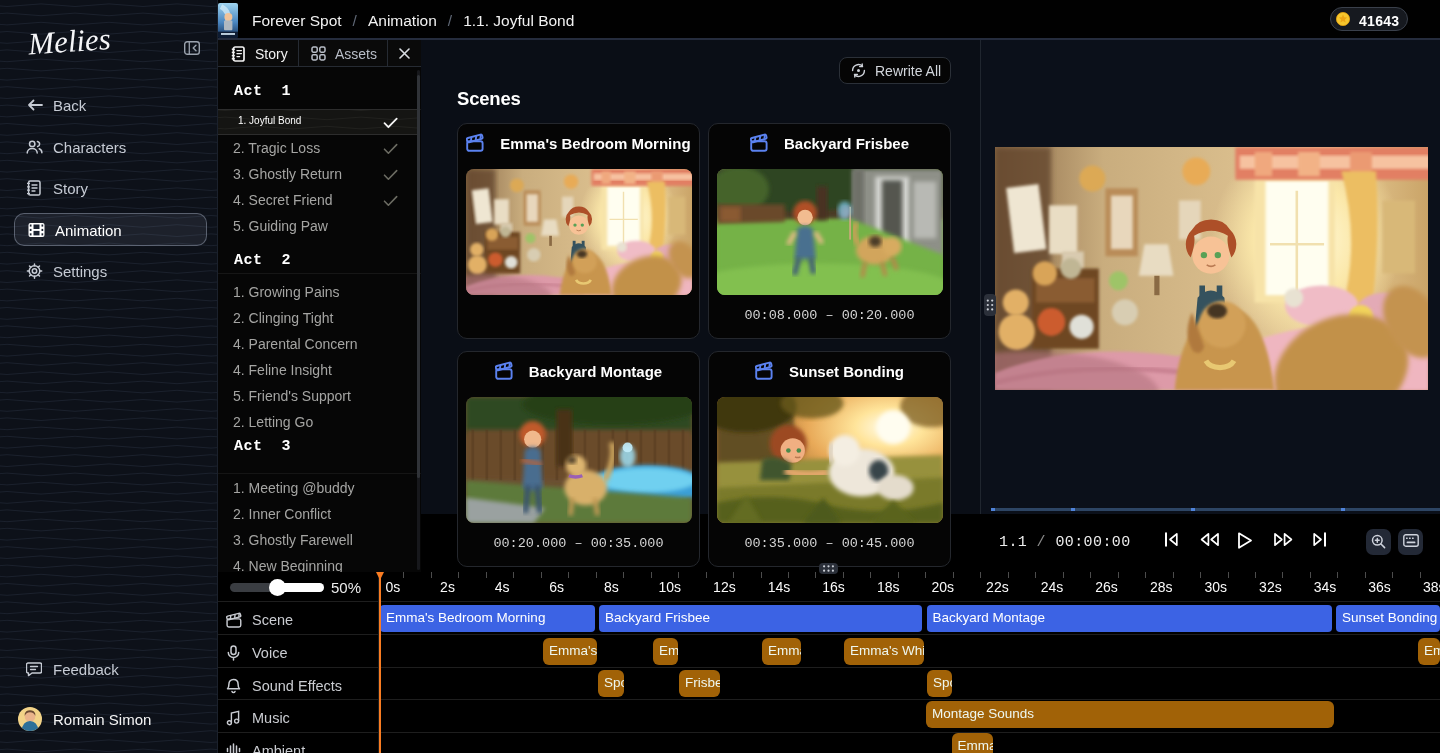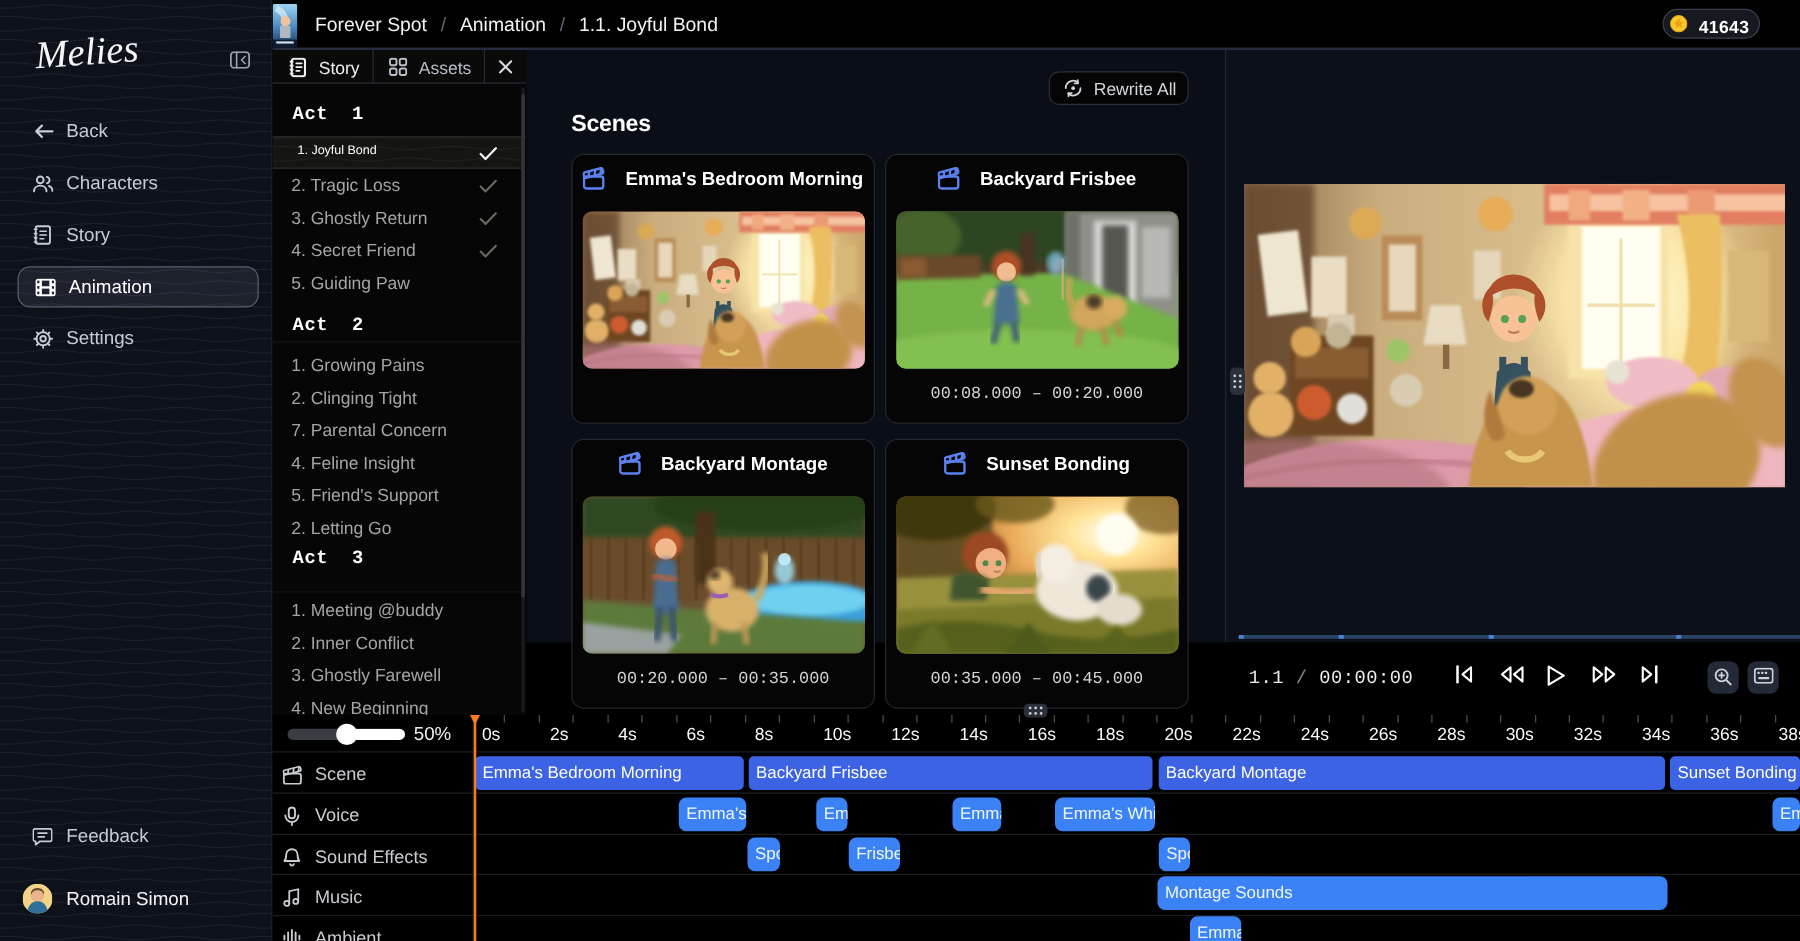--- a/index.html
+++ b/index.html
@@ -23,21 +23,21 @@
 .seekmark{position:absolute;top:0;width:4px;height:3px;background:#4e82d8}
 .cbtn{position:absolute;top:15px;width:25px;height:26px;background:#232936;border-radius:7px;text-align:center}
 .cbtn svg{margin-top:5px}
 .trow{position:absolute;left:0;width:1222px;border-top:1px solid #1e1e1e}
 .tlabel{position:absolute;left:34px;font-size:14.5px;color:#caccd1}
 .ticon{position:absolute;left:8px;line-height:0}
 .rlab{position:absolute;top:7px;font-size:14px;color:#fafafa}
 .rtick{position:absolute;top:0;width:1px;height:6px;background:#4c4c4c}
 .clip{position:absolute;height:27px;color:#fff;font-size:13.5px;overflow:hidden;white-space:nowrap}
 .clip.blue{background:#3c63e4;border-radius:4px}
-.clip.green{background:#3b82f6;border-radius:6px;color:#eef7f0}
+.clip.green{background:#a16207;border-radius:6px;color:#eef7f0}
 .clip span{position:absolute;left:6px;top:4.5px}
 </style></head><body>
 <div id="app">
     <div class="abs" style="left:0;top:0;width:218px;height:753px;background:#0d1119;border-right:1px solid #1b212c;overflow:hidden">
       <svg width="218" height="753" viewBox="0 0 218 753" style="position:absolute;left:0;top:0">
         <path d="M-10,-4.0 q 17,-2.6 34,0 q 17,2.6 34,0 q 17,-2.6 34,0 q 17,2.6 34,0 q 17,-2.6 34,0 q 17,2.6 34,0 q 17,-2.6 34,0 q 17,2.6 34,0" stroke="#202734" stroke-width="1" fill="none" opacity="0.75"></path>
         <path d="M-10,5.2 q 17,2.6 34,0 q 17,-2.6 34,0 q 17,2.6 34,0 q 17,-2.6 34,0 q 17,2.6 34,0 q 17,-2.6 34,0 q 17,2.6 34,0 q 17,-2.6 34,0" stroke="#202734" stroke-width="1" fill="none" opacity="0.75"></path>
         <path d="M-10,14.4 q 17,-2.6 34,0 q 17,2.6 34,0 q 17,-2.6 34,0 q 17,2.6 34,0 q 17,-2.6 34,0 q 17,2.6 34,0 q 17,-2.6 34,0 q 17,2.6 34,0" stroke="#202734" stroke-width="1" fill="none" opacity="0.75"></path>
         <path d="M-10,23.6 q 17,2.6 34,0 q 17,-2.6 34,0 q 17,2.6 34,0 q 17,-2.6 34,0 q 17,2.6 34,0 q 17,-2.6 34,0 q 17,2.6 34,0 q 17,-2.6 34,0" stroke="#202734" stroke-width="1" fill="none" opacity="0.75"></path>
         <path d="M-10,32.8 q 17,-2.6 34,0 q 17,2.6 34,0 q 17,-2.6 34,0 q 17,2.6 34,0 q 17,-2.6 34,0 q 17,2.6 34,0 q 17,-2.6 34,0 q 17,2.6 34,0" stroke="#202734" stroke-width="1" fill="none" opacity="0.75"></path>
@@ -279,21 +279,21 @@
       <div class="abs" style="left:0;top:196px;width:203px;height:38px;border-bottom:1px solid #161616">
         <span class="acthead" style="top:16px">Act&nbsp;&nbsp;2</span>
       </div>
       <div class="srow" style="top:240px">
         <span class="t">1. Growing Pains</span>
       </div>
       <div class="srow" style="top:266px">
         <span class="t">2. Clinging Tight</span>
       </div>
       <div class="srow" style="top:292px">
-        <span class="t">7. Parental Concern</span>
+        <span class="t">4. Parental Concern</span>
       </div>
       <div class="srow" style="top:318px">
         <span class="t">4. Feline Insight</span>
       </div>
       <div class="srow" style="top:344px">
         <span class="t">5. Friend's Support</span>
       </div>
       <div class="srow" style="top:370px">
         <span class="t">2. Letting Go</span>
       </div>

